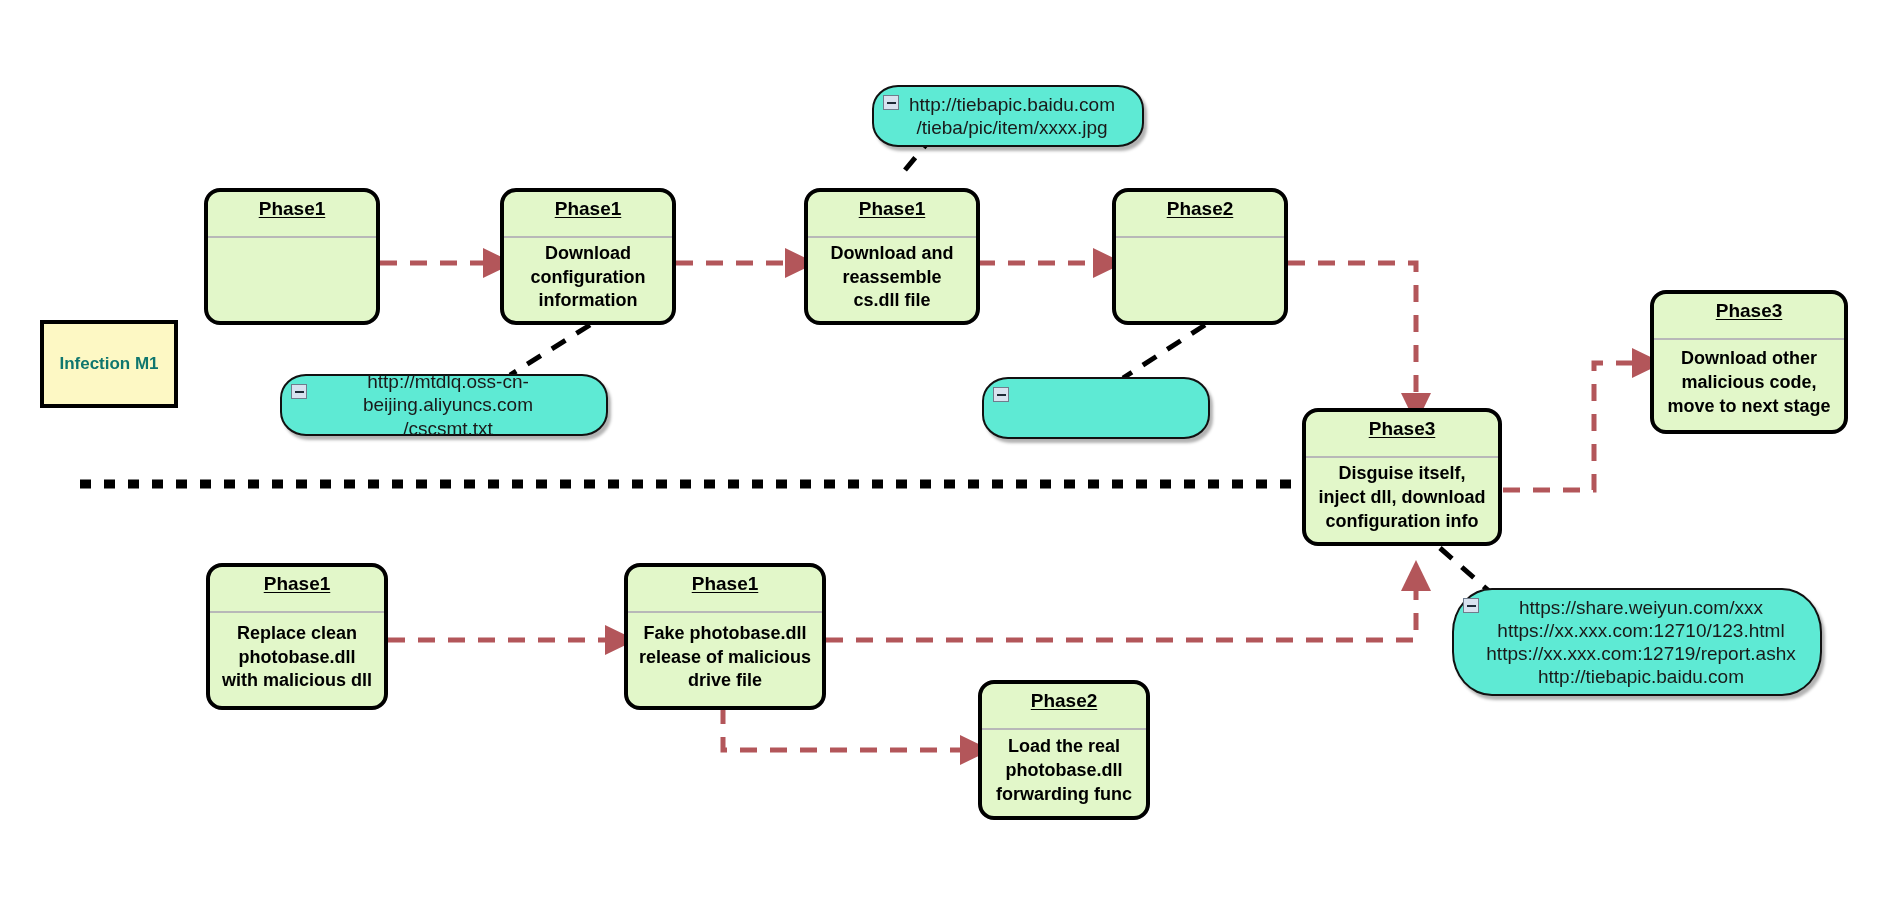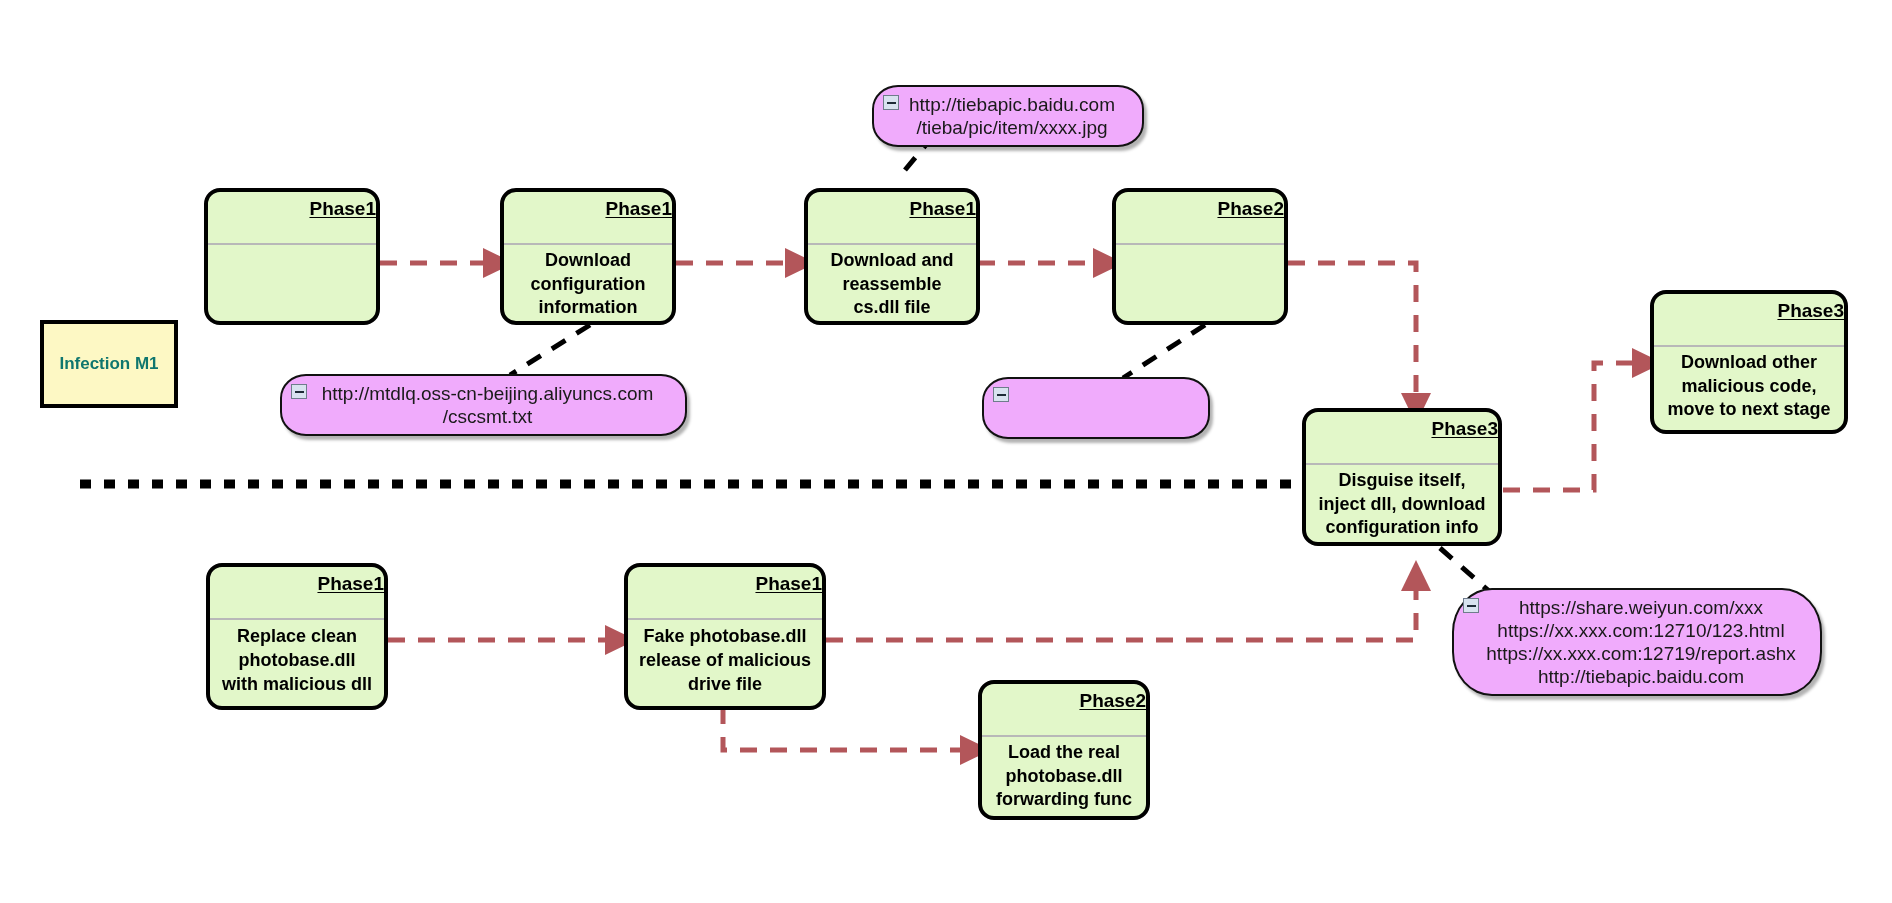--- a/index.html
+++ b/index.html
@@ -36,26 +36,26 @@
     border: 4px solid #000000;
     border-radius: 16px;
     display: flex;
     flex-direction: column;
     align-items: stretch;
     overflow: hidden;
     z-index: 4;
   }
   .node-title {
     flex: 0 0 auto;
-    text-align: right;
+    text-align: center;
     font-size: 19px;
     font-weight: bold;
     color: #000000;
     padding-top: 7px;
-    padding-bottom: 24px;
+    padding-bottom: 17px;
     text-decoration: underline;
     text-underline-offset: 2px;
     letter-spacing: 0px;
     border-bottom: 2px solid #b8b8b8;
     line-height: 1.05;
   }
   .node-body {
     flex: 1 1 auto;
     display: flex;
     align-items: center;
@@ -81,21 +81,21 @@
     font-size: 17px;
     font-weight: bold;
     color: #0f766e;
     z-index: 4;
   }
 
   
   .note {
     position: absolute;
     box-sizing: border-box;
-    background: #f0abfc;
+    background: #5eead4;
     border: 2px solid #111111;
     border-radius: 26px/24px;
     box-shadow: 3px 4px 3px rgba(0,0,0,0.30);
     display: flex;
     align-items: center;
     justify-content: center;
     z-index: 5;
   }
   .note-text {
     text-align: center;
@@ -230,21 +230,21 @@
   </div>
 
   <div class="note" style="left:872px; top:85px; width:272px; height:62px;">
     <span class="note-toggle">
         <i></i>
       </span>
     <span class="note-text">http://tiebapic.baidu.com
 /tieba/pic/item/xxxx.jpg</span>
   </div>
 
-  <div class="note" style="left:280px; top:374px; width:407px; height:62px;">
+  <div class="note" style="left:280px; top:374px; width:328px; height:62px;">
     <span class="note-toggle">
         <i></i>
       </span>
     <span class="note-text">http://mtdlq.oss-cn-beijing.aliyuncs.com
 /cscsmt.txt</span>
   </div>
 
   <div class="note" style="left:982px; top:377px; width:228px; height:62px;">
     <span class="note-toggle">
         <i></i>

